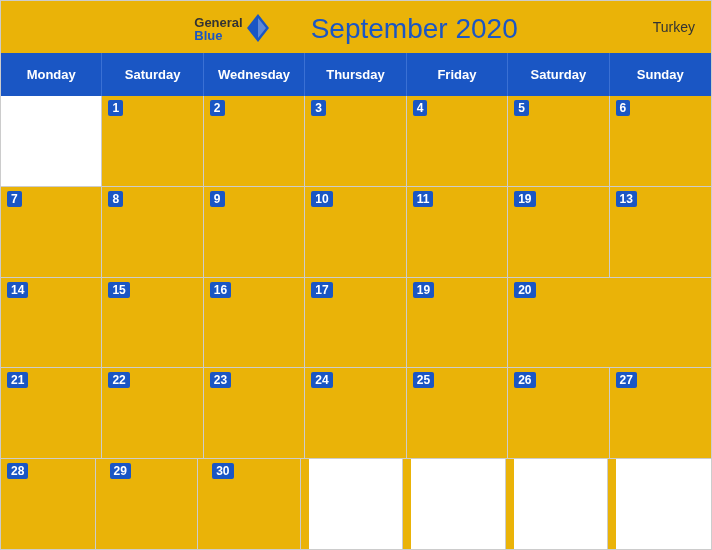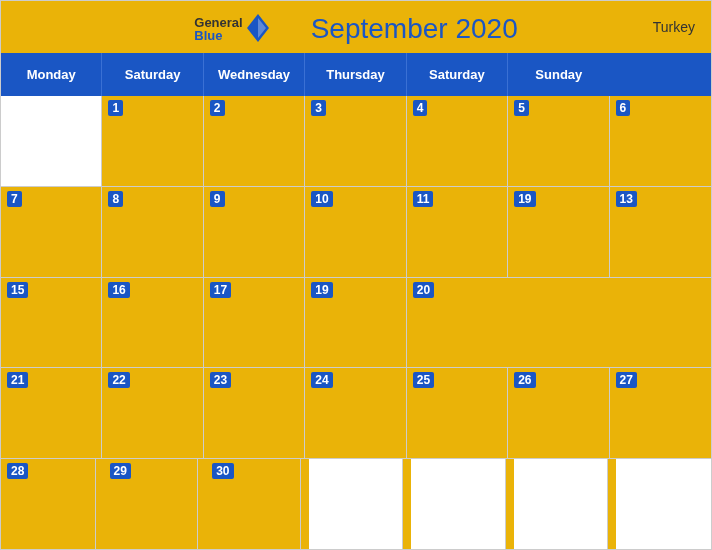--- a/index.html
+++ b/index.html
@@ -131,20 +131,21 @@
     </div>
     <h1 class="calendar-title">September 2020</h1>
     <span class="country-label">Turkey</span>
   </div>
 
   <div class="day-headers">
     <div class="day-header">Monday</div>
     <div class="day-header">Saturday</div>
     <div class="day-header">Wednesday</div>
     <div class="day-header">Thursday</div>
+    <div class="day-header">Friday</div>
     <div class="day-header">Saturday</div>
     <div class="day-header">Sunday</div>
   </div>
 
   <div class="calendar-grid" id="calendar-grid">
   <div class="week-row">
         <div class="day-cell empty"></div>
         <div class="day-cell has-date">
           <span class="date-number">1</span>
         </div>
@@ -182,20 +183,23 @@
         </div>
         <div class="day-cell has-date">
           <span class="date-number">19</span>
         </div>
         <div class="day-cell has-date">
           <span class="date-number">13</span>
         </div>
       </div>
       <div class="week-row">
         <div class="day-cell has-date">
+          <span class="date-number">14</span>
+        </div>
+        <div class="day-cell has-date">
           <span class="date-number">15</span>
         </div>
         <div class="day-cell has-date">
           <span class="date-number">16</span>
         </div>
         <div class="day-cell has-date">
           <span class="date-number">17</span>
         </div>
         <div class="day-cell has-date">
           <span class="date-number">19</span>

